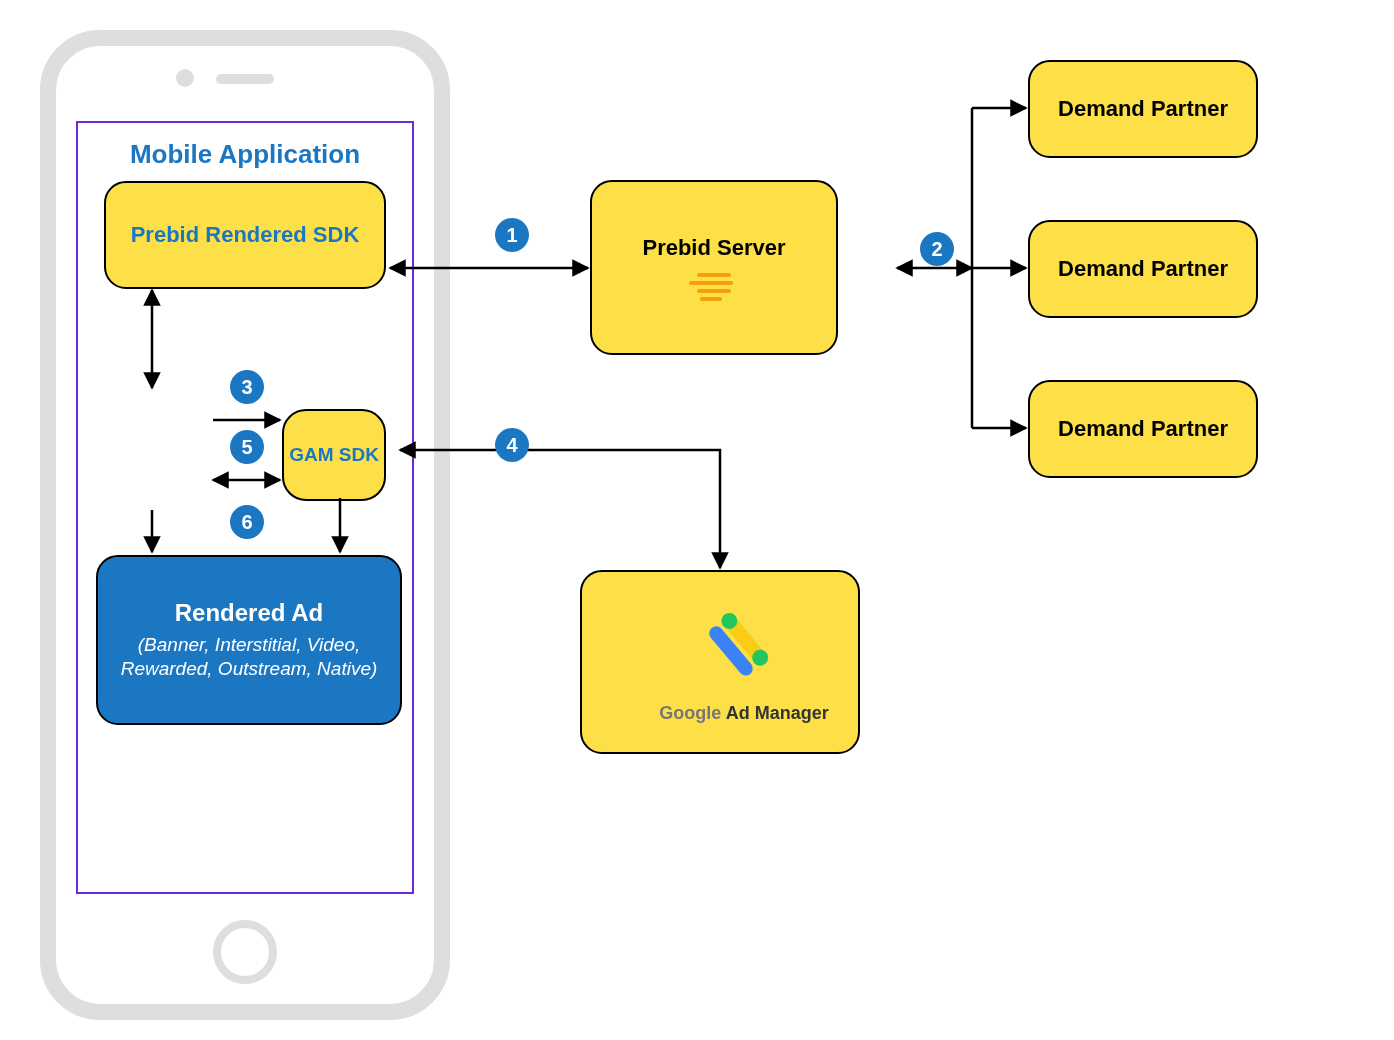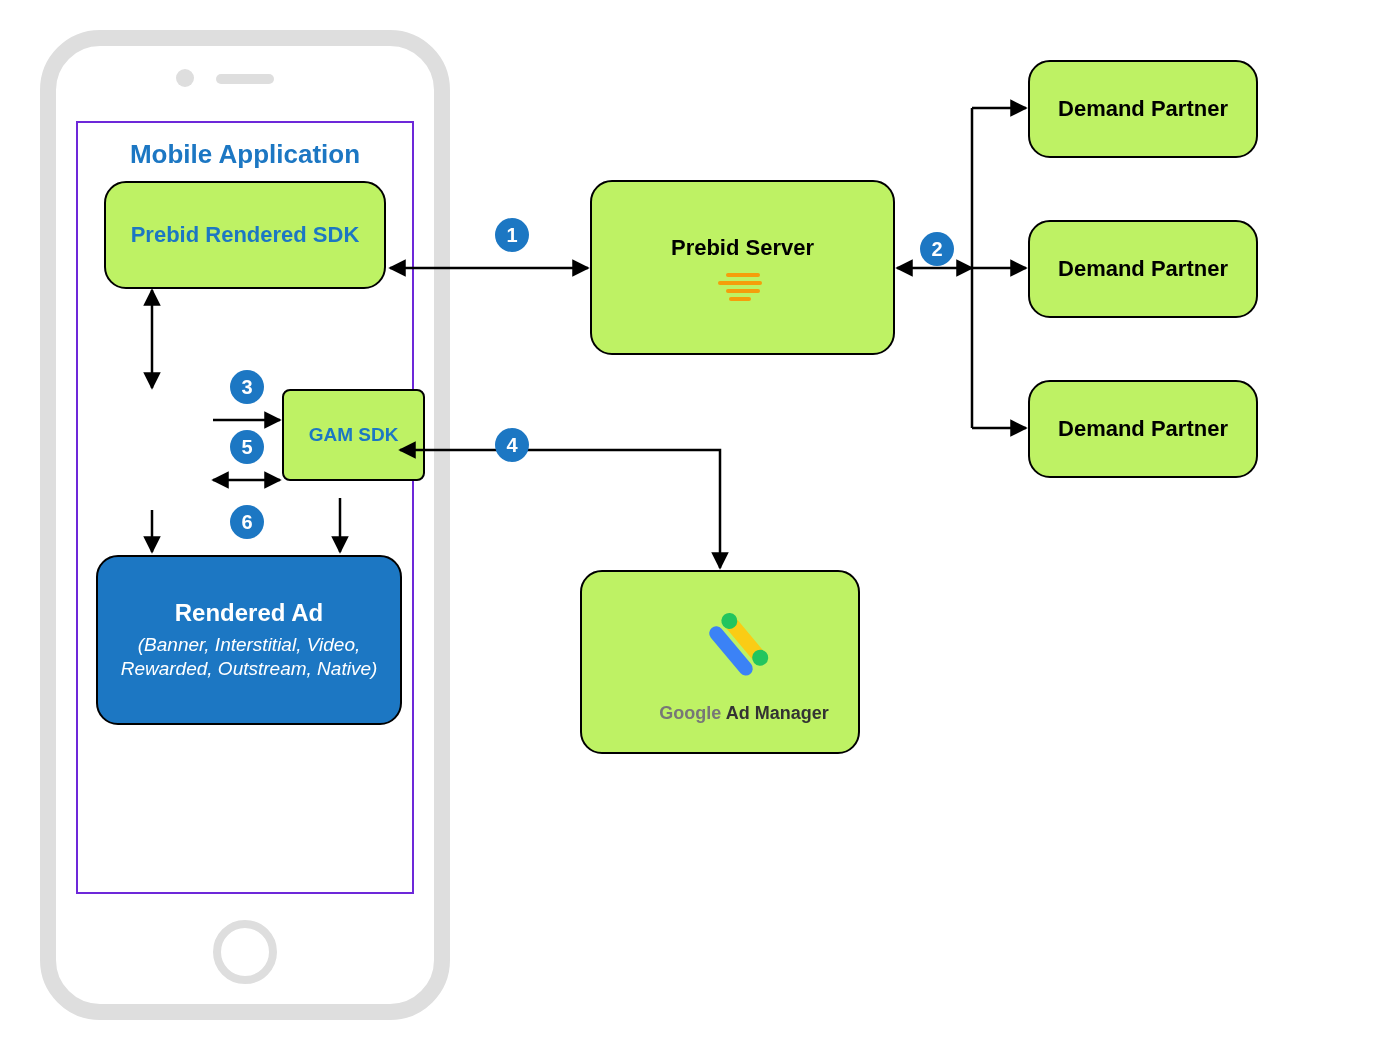--- a/index.html
+++ b/index.html
@@ -62,21 +62,21 @@
     color: #1c77c3;
     font-weight: bold;
     font-size: 26px;
     margin-top: 6px;
     margin-bottom: 18px;
   }
   .box {
     position: absolute;
     border: 2px solid #000;
     border-radius: 22px;
-    background: #bef264;
+    background: #fde047;
     display: flex;
     flex-direction: column;
     align-items: center;
     justify-content: center;
     text-align: center;
     font-weight: bold;
   }
   .prebid-box {
     left: 50%; transform: translateX(-50%);
     top: 58px;
@@ -91,44 +91,44 @@
     top: 268px;
     width: 116px;
     height: 120px;
     color: #1c77c3;
     font-size: 19px;
     line-height: 1.2;
     border-radius: 18px;
   }
   .gam-sdk-box {
     left: 204px;
-    top: 266px;
-    width: 143px;
+    top: 286px;
+    width: 104px;
     height: 92px;
     color: #1c77c3;
     font-size: 19px;
-    border-radius: 8px;
+    border-radius: 24px;
   }
   .rendered-box {
     left: 18px;
     top: 432px;
     width: 306px;
     height: 170px;
     background: #1c77c3;
     color: #fff;
     border-radius: 22px;
     padding: 10px 14px;
   }
   .rendered-box .title { font-size: 24px; font-weight: bold; margin-bottom: 6px; }
   .rendered-box .sub { font-size: 19px; font-style: italic; font-weight: normal; line-height: 1.25; }
 
   .server-box {
     top: 180px;
     left: 590px;
-    width: 305px;
+    width: 248px;
     height: 175px;
     font-size: 22px;
     color: #000;
   }
   .server-box .prebid-icon {
     margin-top: 12px;
     display: flex;
     flex-direction: column;
     gap: 4px;
     align-items: center;

